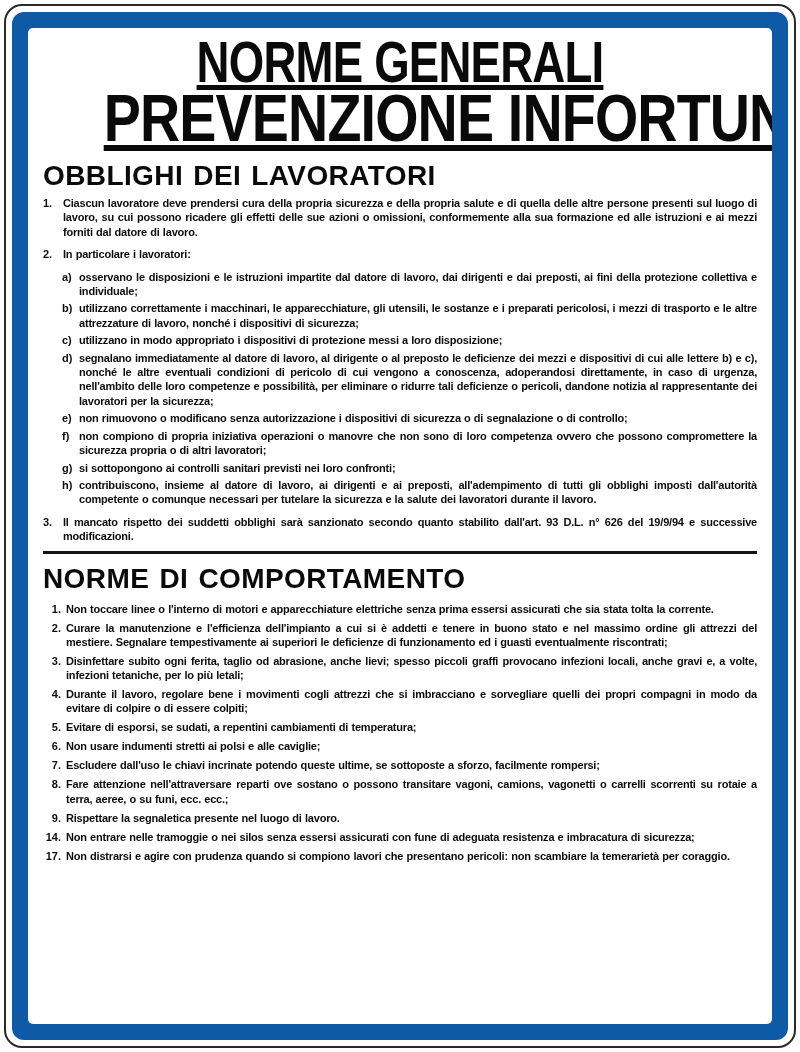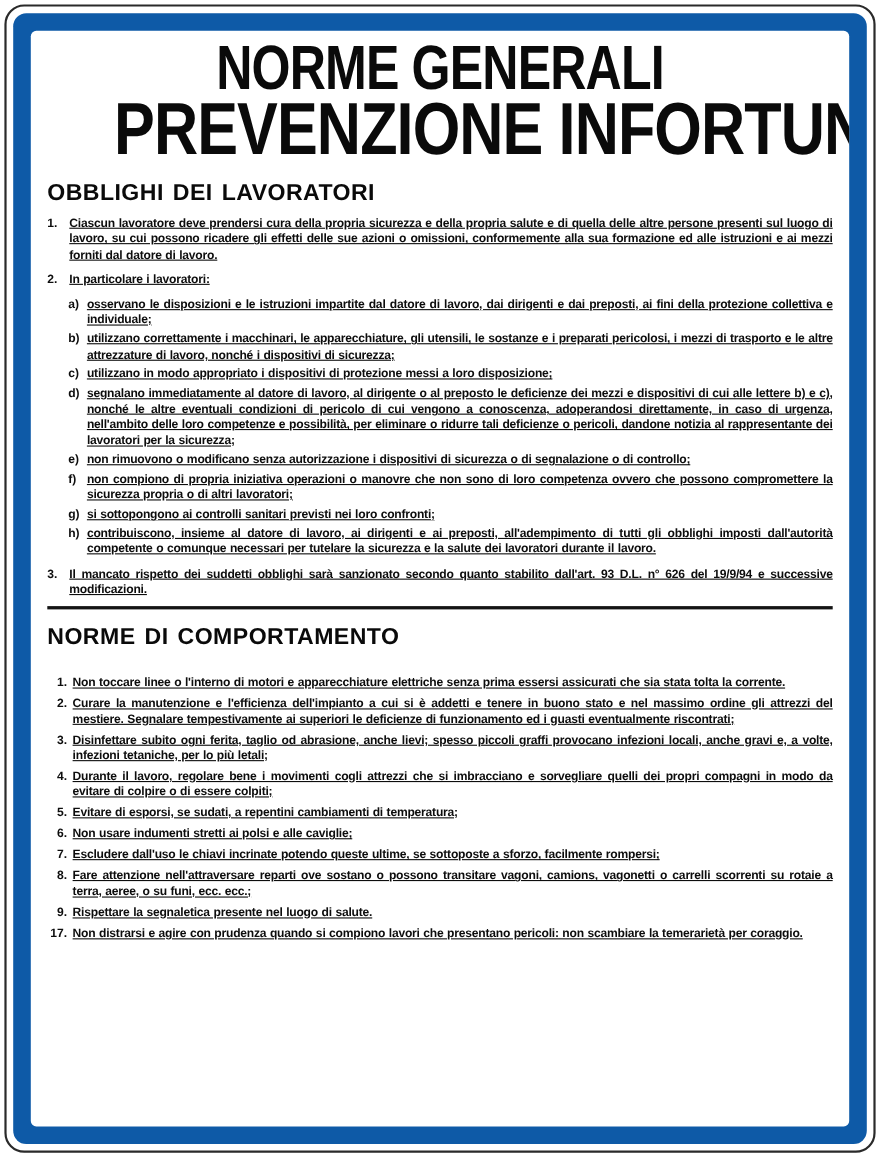--- a/index.html
+++ b/index.html
@@ -29,47 +29,47 @@
   
   .content {
     position: absolute; left: 16px; top: 16px; right: 16px; bottom: 16px;
     background: #ffffff;
     border-radius: 5px;
     padding: 5px 15px 0 15px;
     box-sizing: border-box;
     overflow: hidden;
   }
 
-  .title { margin: 0; padding-top: 2px; text-align: center; color: #0a0a0a; }
+  .title { margin: 0; padding-top: 2px; text-align: center; color: #0a0a0a; text-decoration: underline; }
   .title .t1 {
     display: block; white-space: nowrap;
     font-size: 57px; line-height: 54px; letter-spacing: -1px;
     transform: scaleX(0.80); transform-origin: 50% 50%;
   }
   .title .t2 {
     display: block; white-space: nowrap;
     font-size: 67px; line-height: 58px; letter-spacing: -1px;
     transform: scaleX(0.83); transform-origin: 50% 50%;
   }
 
   h2.sec-heading {
-    font-size: 21px; line-height: 24px;
+    font-size: 28px; line-height: 24px;
     letter-spacing: 0.4px; word-spacing: 2px;
     margin: 17px 0 8px 0; color: #0a0a0a;
   }
-  h2.sec-heading.second { margin-top: 13px; margin-bottom: 23px; }
+  h2.sec-heading.second { margin-top: 13px; margin-bottom: 11px; }
 
   .list { margin: 0; }
   .item { display: flex; align-items: baseline; margin-top: 8px; }
   .list .item:first-child { margin-top: 0; }
   .s1 { font-size: 11px; line-height: 14.4px; }
   .s2 { font-size: 11px; line-height: 14.1px; }
   .item .txt {
     flex: 1 1 auto; text-align: justify;
-    letter-spacing: -0.2px; word-spacing: 0.4px; text-decoration: underline;
+    letter-spacing: -0.2px; word-spacing: 0.4px;
   }
   
   .s1 .num { flex: 0 0 20px; letter-spacing: 0; }
   
   .s1 .item.sub { margin-left: 19px; }
   .s1 .item.sub + .item.sub { margin-top: 3px; }
   .s1 .item.sub .num { flex: 0 0 17px; }
   
   .s2 .item { margin-top: 5px; }
   .s2 .item:first-child { margin-top: 0; }
@@ -179,21 +179,25 @@
           <div class="item">
             <span class="num">7.</span>
             <span class="txt">Escludere dall'uso le chiavi incrinate potendo queste ultime, se sottoposte a sforzo, facilmente rompersi;</span>
           </div>
           <div class="item">
             <span class="num">8.</span>
             <span class="txt">Fare attenzione nell'attraversare reparti ove sostano o possono transitare vagoni, camions, vagonetti o carrelli scorrenti su rotaie a terra, aeree, o su funi, ecc. ecc.;</span>
           </div>
           <div class="item">
             <span class="num">9.</span>
-            <span class="txt">Rispettare la segnaletica presente nel luogo di salute.</span>
+            <span class="txt">Rispettare la segnaletica presente nel luogo di lavoro.</span>
+          </div>
+          <div class="item">
+            <span class="num">14.</span>
+            <span class="txt">Non entrare nelle tramoggie o nei silos senza essersi assicurati con fune di adeguata resistenza e imbracatura di sicurezza;</span>
           </div>
           <div class="item">
             <span class="num">17.</span>
             <span class="txt">Non distrarsi e agire con prudenza quando si compiono lavori che presentano pericoli: non scambiare la temerarietà per coraggio.</span>
           </div>
         </div>
 
       </div>
     </div>
   </div>

